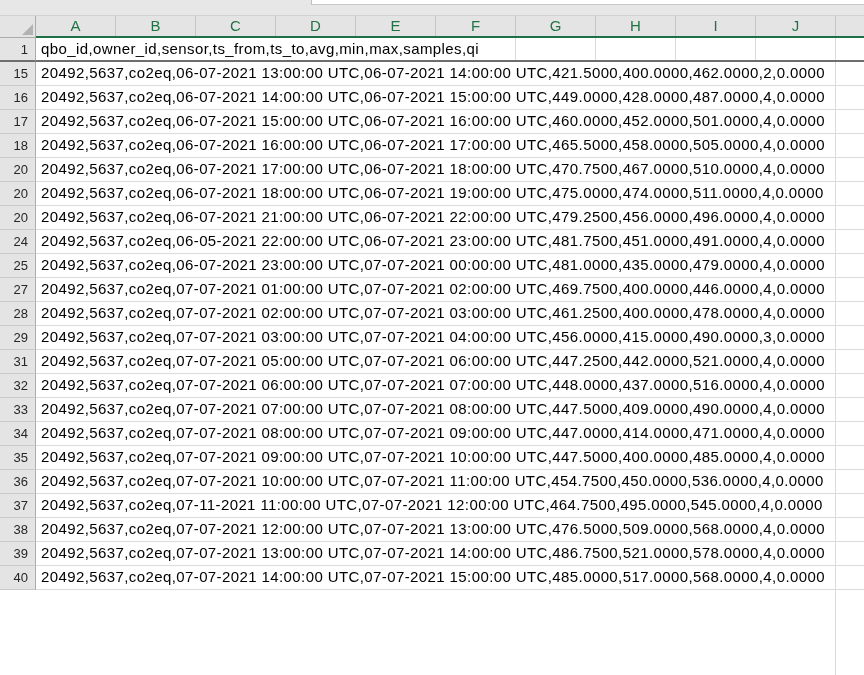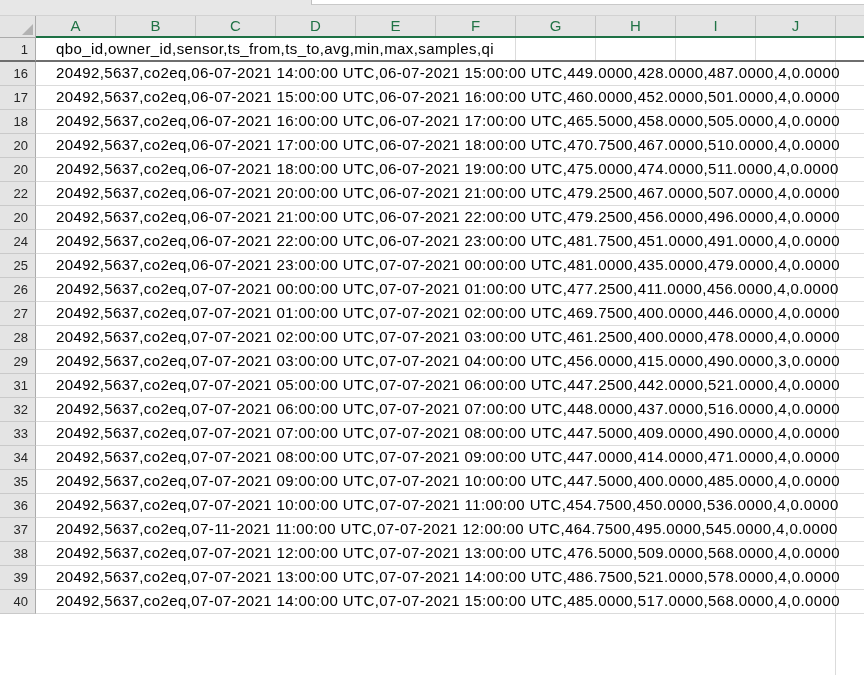--- a/index.html
+++ b/index.html
@@ -21,21 +21,21 @@
   .col-cells { flex:1; display:flex; border-bottom:2px solid #1E7145; background:#E4E4E4; }
   .col-cell { width:80px; height:100%; text-align:center; color:#217346;
               font-size:15px; line-height:20px; border-right:1px solid #C4C4C4;
               cursor:default; }
 
   .sheet { position:absolute; left:0; top:38px; width:864px; z-index:2; }
   .row { display:flex; height:24px; }
   .row-num { width:36px; background:#E4E4E4; border-right:1px solid #ABABAB;
              border-bottom:1px solid #C9C9C9; text-align:right; padding-right:7px;
              font-size:13px; color:#262626; line-height:23px; }
-  .row-text { flex:1; font-size:15px; color:#000; line-height:22px; padding-left:20px;
+  .row-text { flex:1; font-size:15px; color:#000; line-height:22px; padding-left:5px;
               white-space:nowrap; overflow:hidden; letter-spacing:0.4px;
               border-bottom:1px solid #DBDBDB; }
   .csv-header-row .row-num  { border-bottom:2px solid #6E6E6E; }
   .csv-header-row .row-text { border-bottom:2px solid #6E6E6E; }
 
   .gridline-v { position:absolute; width:1px; background:#DBDBDB; z-index:1; }
 </style>
 </head>
 <body>
 
@@ -66,58 +66,54 @@
 <div class="gridline-v" style="left:675px; top:38px; height:24px;"></div>
 <div class="gridline-v" style="left:755px; top:38px; height:24px;"></div>
 <div class="gridline-v" style="left:835px; top:38px; height:637px;"></div>
 
 <div class="sheet" id="sheet">
     <div class="row csv-header-row">
       <div class="row-num">1</div>
       <div class="row-text">qbo_id,owner_id,sensor,ts_from,ts_to,avg,min,max,samples,qi</div>
     </div>
     <div class="row">
+      <div class="row-num">15</div>
+      <div class="row-text">20492,5637,co2eq,06-07-2021 13:00:00 UTC,06-07-2021 14:00:00 UTC,421.5000,400.0000,462.0000,2,0.0000</div>
+    </div>
+    <div class="row">
       <div class="row-num">16</div>
       <div class="row-text">20492,5637,co2eq,06-07-2021 14:00:00 UTC,06-07-2021 15:00:00 UTC,449.0000,428.0000,487.0000,4,0.0000</div>
     </div>
     <div class="row">
       <div class="row-num">17</div>
       <div class="row-text">20492,5637,co2eq,06-07-2021 15:00:00 UTC,06-07-2021 16:00:00 UTC,460.0000,452.0000,501.0000,4,0.0000</div>
     </div>
     <div class="row">
       <div class="row-num">18</div>
       <div class="row-text">20492,5637,co2eq,06-07-2021 16:00:00 UTC,06-07-2021 17:00:00 UTC,465.5000,458.0000,505.0000,4,0.0000</div>
     </div>
     <div class="row">
       <div class="row-num">20</div>
       <div class="row-text">20492,5637,co2eq,06-07-2021 17:00:00 UTC,06-07-2021 18:00:00 UTC,470.7500,467.0000,510.0000,4,0.0000</div>
     </div>
     <div class="row">
       <div class="row-num">20</div>
       <div class="row-text">20492,5637,co2eq,06-07-2021 18:00:00 UTC,06-07-2021 19:00:00 UTC,475.0000,474.0000,511.0000,4,0.0000</div>
     </div>
     <div class="row">
-      <div class="row-num">22</div>
-      <div class="row-text">20492,5637,co2eq,06-07-2021 20:00:00 UTC,06-07-2021 21:00:00 UTC,479.2500,467.0000,507.0000,4,0.0000</div>
-    </div>
-    <div class="row">
       <div class="row-num">20</div>
       <div class="row-text">20492,5637,co2eq,06-07-2021 21:00:00 UTC,06-07-2021 22:00:00 UTC,479.2500,456.0000,496.0000,4,0.0000</div>
     </div>
     <div class="row">
       <div class="row-num">24</div>
-      <div class="row-text">20492,5637,co2eq,06-07-2021 22:00:00 UTC,06-07-2021 23:00:00 UTC,481.7500,451.0000,491.0000,4,0.0000</div>
+      <div class="row-text">20492,5637,co2eq,06-05-2021 22:00:00 UTC,06-07-2021 23:00:00 UTC,481.7500,451.0000,491.0000,4,0.0000</div>
     </div>
     <div class="row">
       <div class="row-num">25</div>
       <div class="row-text">20492,5637,co2eq,06-07-2021 23:00:00 UTC,07-07-2021 00:00:00 UTC,481.0000,435.0000,479.0000,4,0.0000</div>
-    </div>
-    <div class="row">
-      <div class="row-num">26</div>
-      <div class="row-text">20492,5637,co2eq,07-07-2021 00:00:00 UTC,07-07-2021 01:00:00 UTC,477.2500,411.0000,456.0000,4,0.0000</div>
     </div>
     <div class="row">
       <div class="row-num">27</div>
       <div class="row-text">20492,5637,co2eq,07-07-2021 01:00:00 UTC,07-07-2021 02:00:00 UTC,469.7500,400.0000,446.0000,4,0.0000</div>
     </div>
     <div class="row">
       <div class="row-num">28</div>
       <div class="row-text">20492,5637,co2eq,07-07-2021 02:00:00 UTC,07-07-2021 03:00:00 UTC,461.2500,400.0000,478.0000,4,0.0000</div>
     </div>
     <div class="row">

